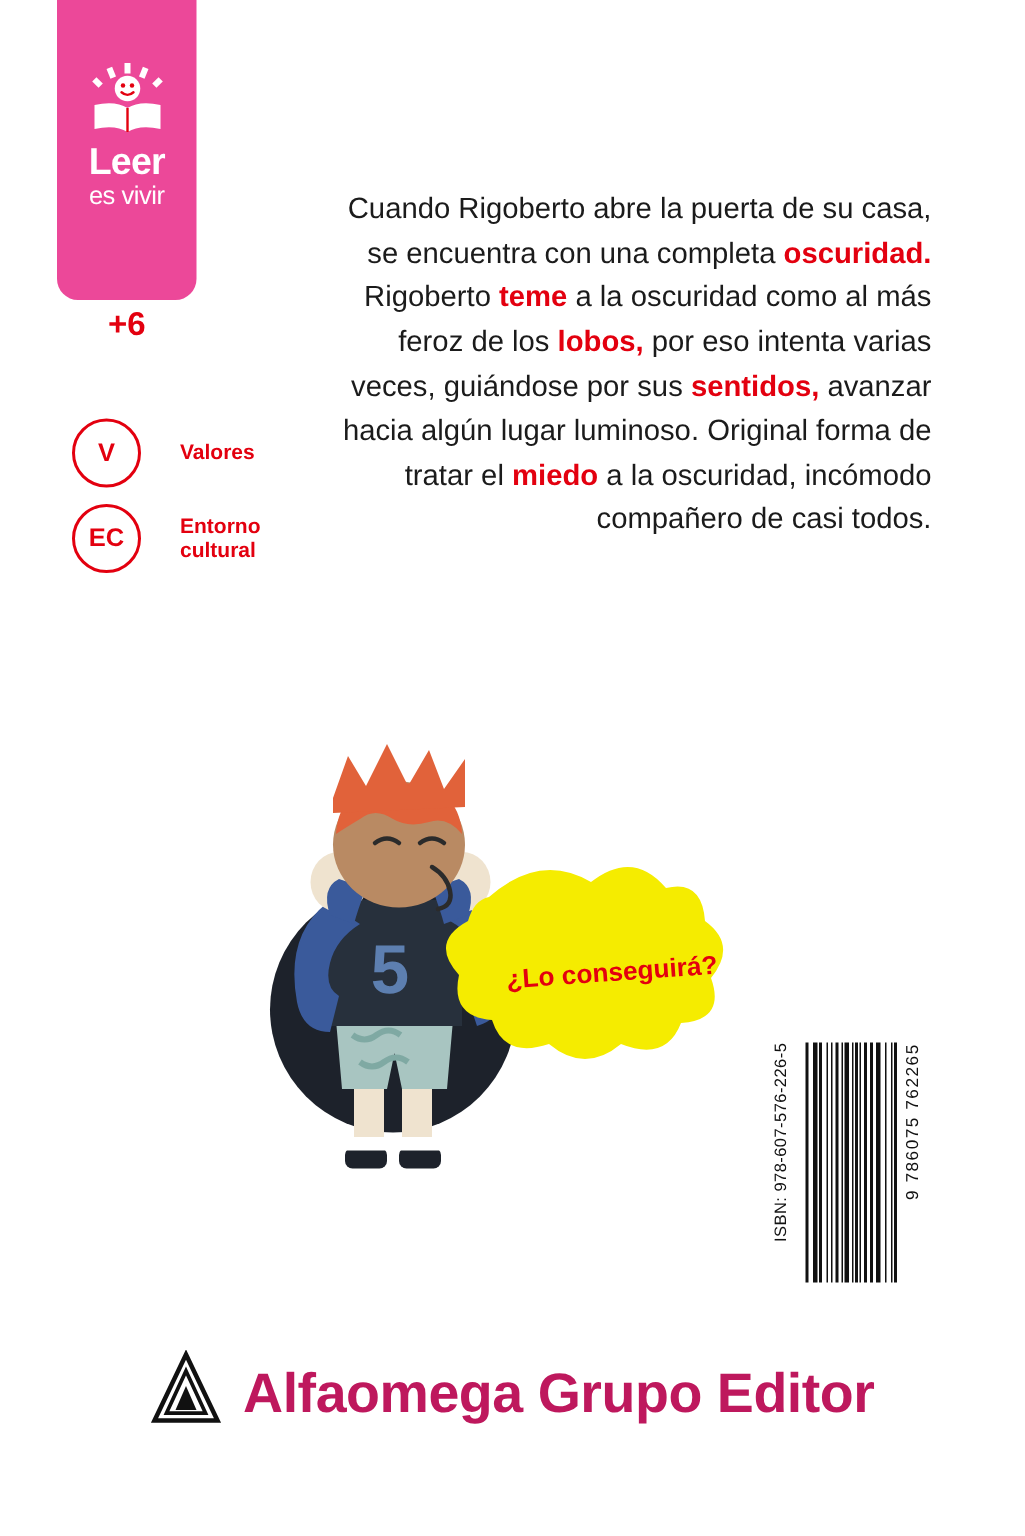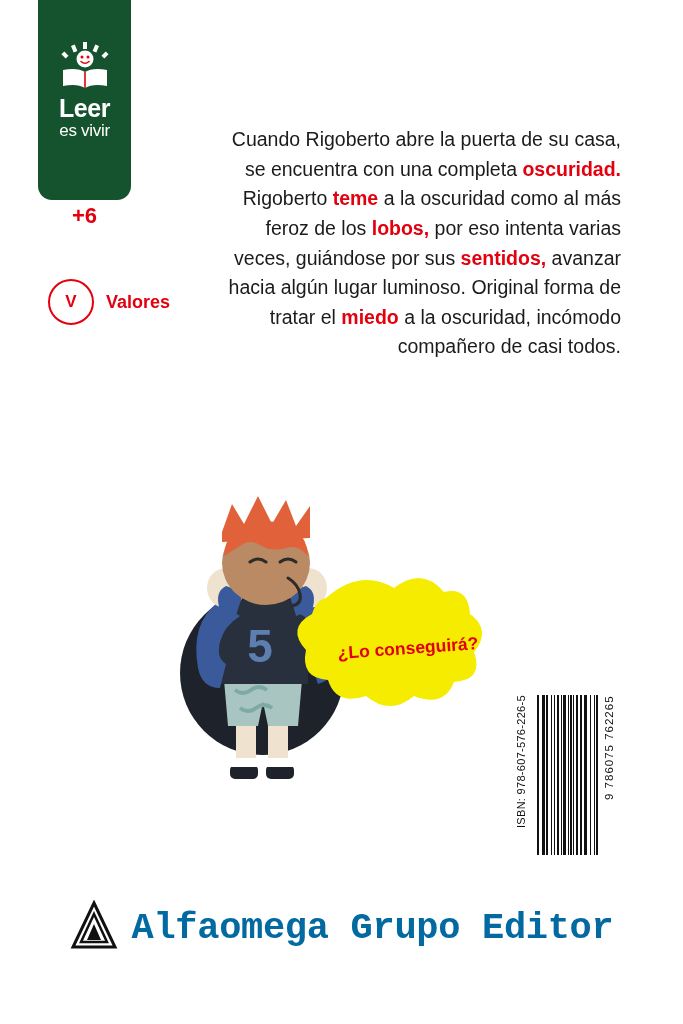--- a/index.html
+++ b/index.html
@@ -15,21 +15,21 @@
     overflow: hidden;
   }
 
   
   .banner {
     position: absolute;
     left: 38px;
     top: 0;
     width: 93px;
     height: 200px;
-    background: #14532d;
+    background: #ec4899;
     border-bottom-left-radius: 14px;
     border-bottom-right-radius: 14px;
   }
   .banner-inner {
     position: absolute;
     left: 0; right: 0;
     top: 42px;
     text-align: center;
     color: #ffffff;
   }
@@ -84,24 +84,24 @@
     border-radius: 50%;
     color: #e3000f;
     font-weight: bold;
     font-size: 17px;
     display: flex;
     align-items: center;
     justify-content: center;
     flex: 0 0 auto;
   }
   .badge-label {
-    margin-left: 12px;
+    margin-left: 26px;
     color: #e3000f;
     font-weight: bold;
-    font-size: 18px;
+    font-size: 14px;
     line-height: 1.12;
     white-space: pre-line;
   }
 
   
   .blurb {
     position: absolute;
     left: 221px;
     top: 125px;
     width: 400px;
@@ -194,24 +194,24 @@
     position: absolute;
     left: 0;
     right: 0;
     top: 900px;
     display: flex;
     align-items: center;
     justify-content: center;
   }
   .publisher-mark { margin-right: 14px; }
   .publisher-name {
-    font-family: Liberation Mono, monospace;
+    font-family: Liberation Sans, sans-serif;
     font-size: 37px;
     font-weight: bold;
-    color: #0369a1;
+    color: #be185d;
     letter-spacing: -0.3px;
   }
 </style>
 </head>
 <body>
 
 <div class="banner">
   <div class="banner-inner">
     <div class="book-icon">
       <svg width="54" height="48" viewBox="0 0 54 48">
@@ -237,20 +237,25 @@
     <div class="leer-line2">es vivir</div>
   </div>
 </div>
 
 <div class="age">+6</div>
 
 <div class="badges">
   <div class="badge-row">
     <div class="badge-circle">V</div>
     <div class="badge-label">Valores</div>
+  </div>
+  <div class="badge-row">
+    <div class="badge-circle">EC</div>
+    <div class="badge-label">Entorno
+cultural</div>
   </div>
 </div>
 
 <div class="blurb"><span>Cuando Rigoberto abre la puerta de su casa, se encuentra con una completa </span><b>oscuridad.</b><span> Rigoberto </span><b>teme</b><span> a la oscuridad como al más feroz de los </span><b>lobos,</b><span> por eso intenta varias veces, guiándose por sus </span><b>sentidos,</b><span> avanzar hacia algún lugar luminoso. Original forma de tratar el </span><b>miedo</b><span> a la oscuridad, incómodo compañero de casi todos.</span></div>
 
 <div class="illus">
   <svg width="360" height="330" viewBox="0 0 360 330">
 
     <circle cx="122" cy="193" r="82" fill="#1d222b"></circle>
 

